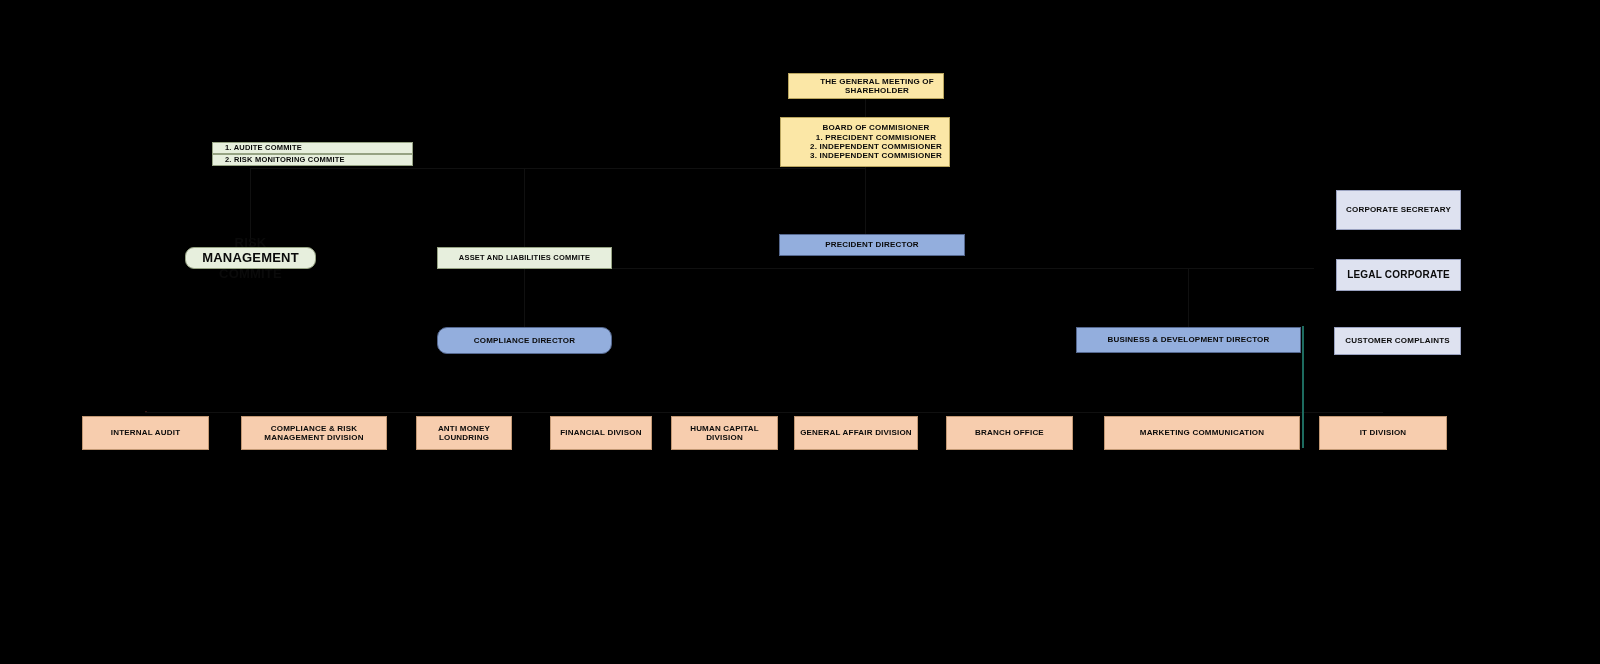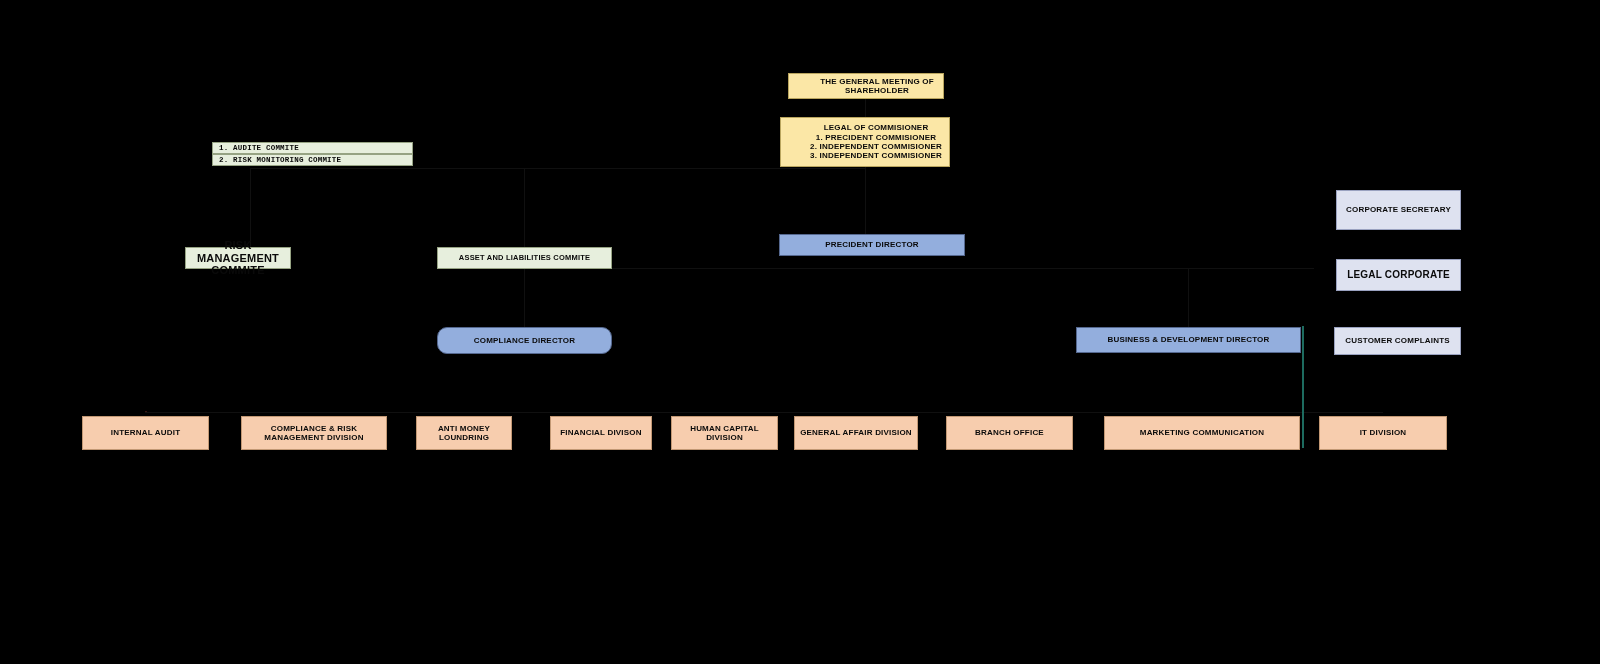--- a/index.html
+++ b/index.html
@@ -47,22 +47,21 @@
   
   .fill-yellow  { background: #fbe7a6; border-color: #b9a55e; padding-left: 26px; }
   .fill-green   { background: #e7efdd; border-color: #96a383; }
   .fill-blue    { background: #93aedd; border-color: #55688f; }
   .fill-lblue   { background: #dee2f0; border-color: #9aa2c0; }
   .fill-orange  { background: #f7cdae; border-color: #c29874; }
 
   .align-left {
     justify-content: flex-start;
     text-align: center;
-    padding-left: 6px;
-    font-family: Liberation Mono, monospace;
+    padding-left: 12px;
   }
 
   
   .conn {
     position: absolute;
     background: #101010;
   }
   .conn-teal { background: #1d6b5f; }
   .conn-dot  { background: #3a1510; }
 </style>
@@ -86,35 +85,35 @@
 
   <div class="node fill-yellow" style="left:788px; top:73px; width:156px; height:26px; font-size:8px;">
     <span class="lines">
       <span class="ln">THE GENERAL MEETING OF</span>
       <span class="ln">SHAREHOLDER</span>
     </span>
   </div>
 
   <div class="node fill-yellow" style="left:780px; top:117px; width:170px; height:50px; font-size:8px;">
     <span class="lines">
-      <span class="ln">LEGAL OF COMMISIONER</span>
+      <span class="ln">BOARD OF COMMISIONER</span>
       <span class="ln">1. PRECIDENT COMMISIONER</span>
       <span class="ln">2. INDEPENDENT COMMISIONER</span>
       <span class="ln">3. INDEPENDENT COMMISIONER</span>
     </span>
   </div>
 
   <div class="node fill-green align-left" style="left:212px; top:142px; width:201px; height:12px; font-size:7.5px;">
     <span>1. AUDITE COMMITE</span>
   </div>
   <div class="node fill-green align-left" style="left:212px; top:154px; width:201px; height:12px; font-size:7.5px;">
     <span>2. RISK MONITORING COMMITE</span>
   </div>
 
-  <div class="node fill-green" style="left:185px; top:247px; width:106px; height:22px; font-size:11px;">
+  <div class="node fill-green" style="left:185px; top:247px; width:131px; height:22px; font-size:13px;border-radius:9px;">
     <span>RISK MANAGEMENT COMMITE</span>
   </div>
   <div class="node fill-green" style="left:437px; top:247px; width:175px; height:22px; font-size:7.5px;text-align:center;">
     <span>ASSET AND LIABILITIES COMMITE</span>
   </div>
 
   <div class="node fill-blue" style="left:779px; top:234px; width:186px; height:22px; font-size:8px;">
     <span>PRECIDENT DIRECTOR</span>
   </div>
 

